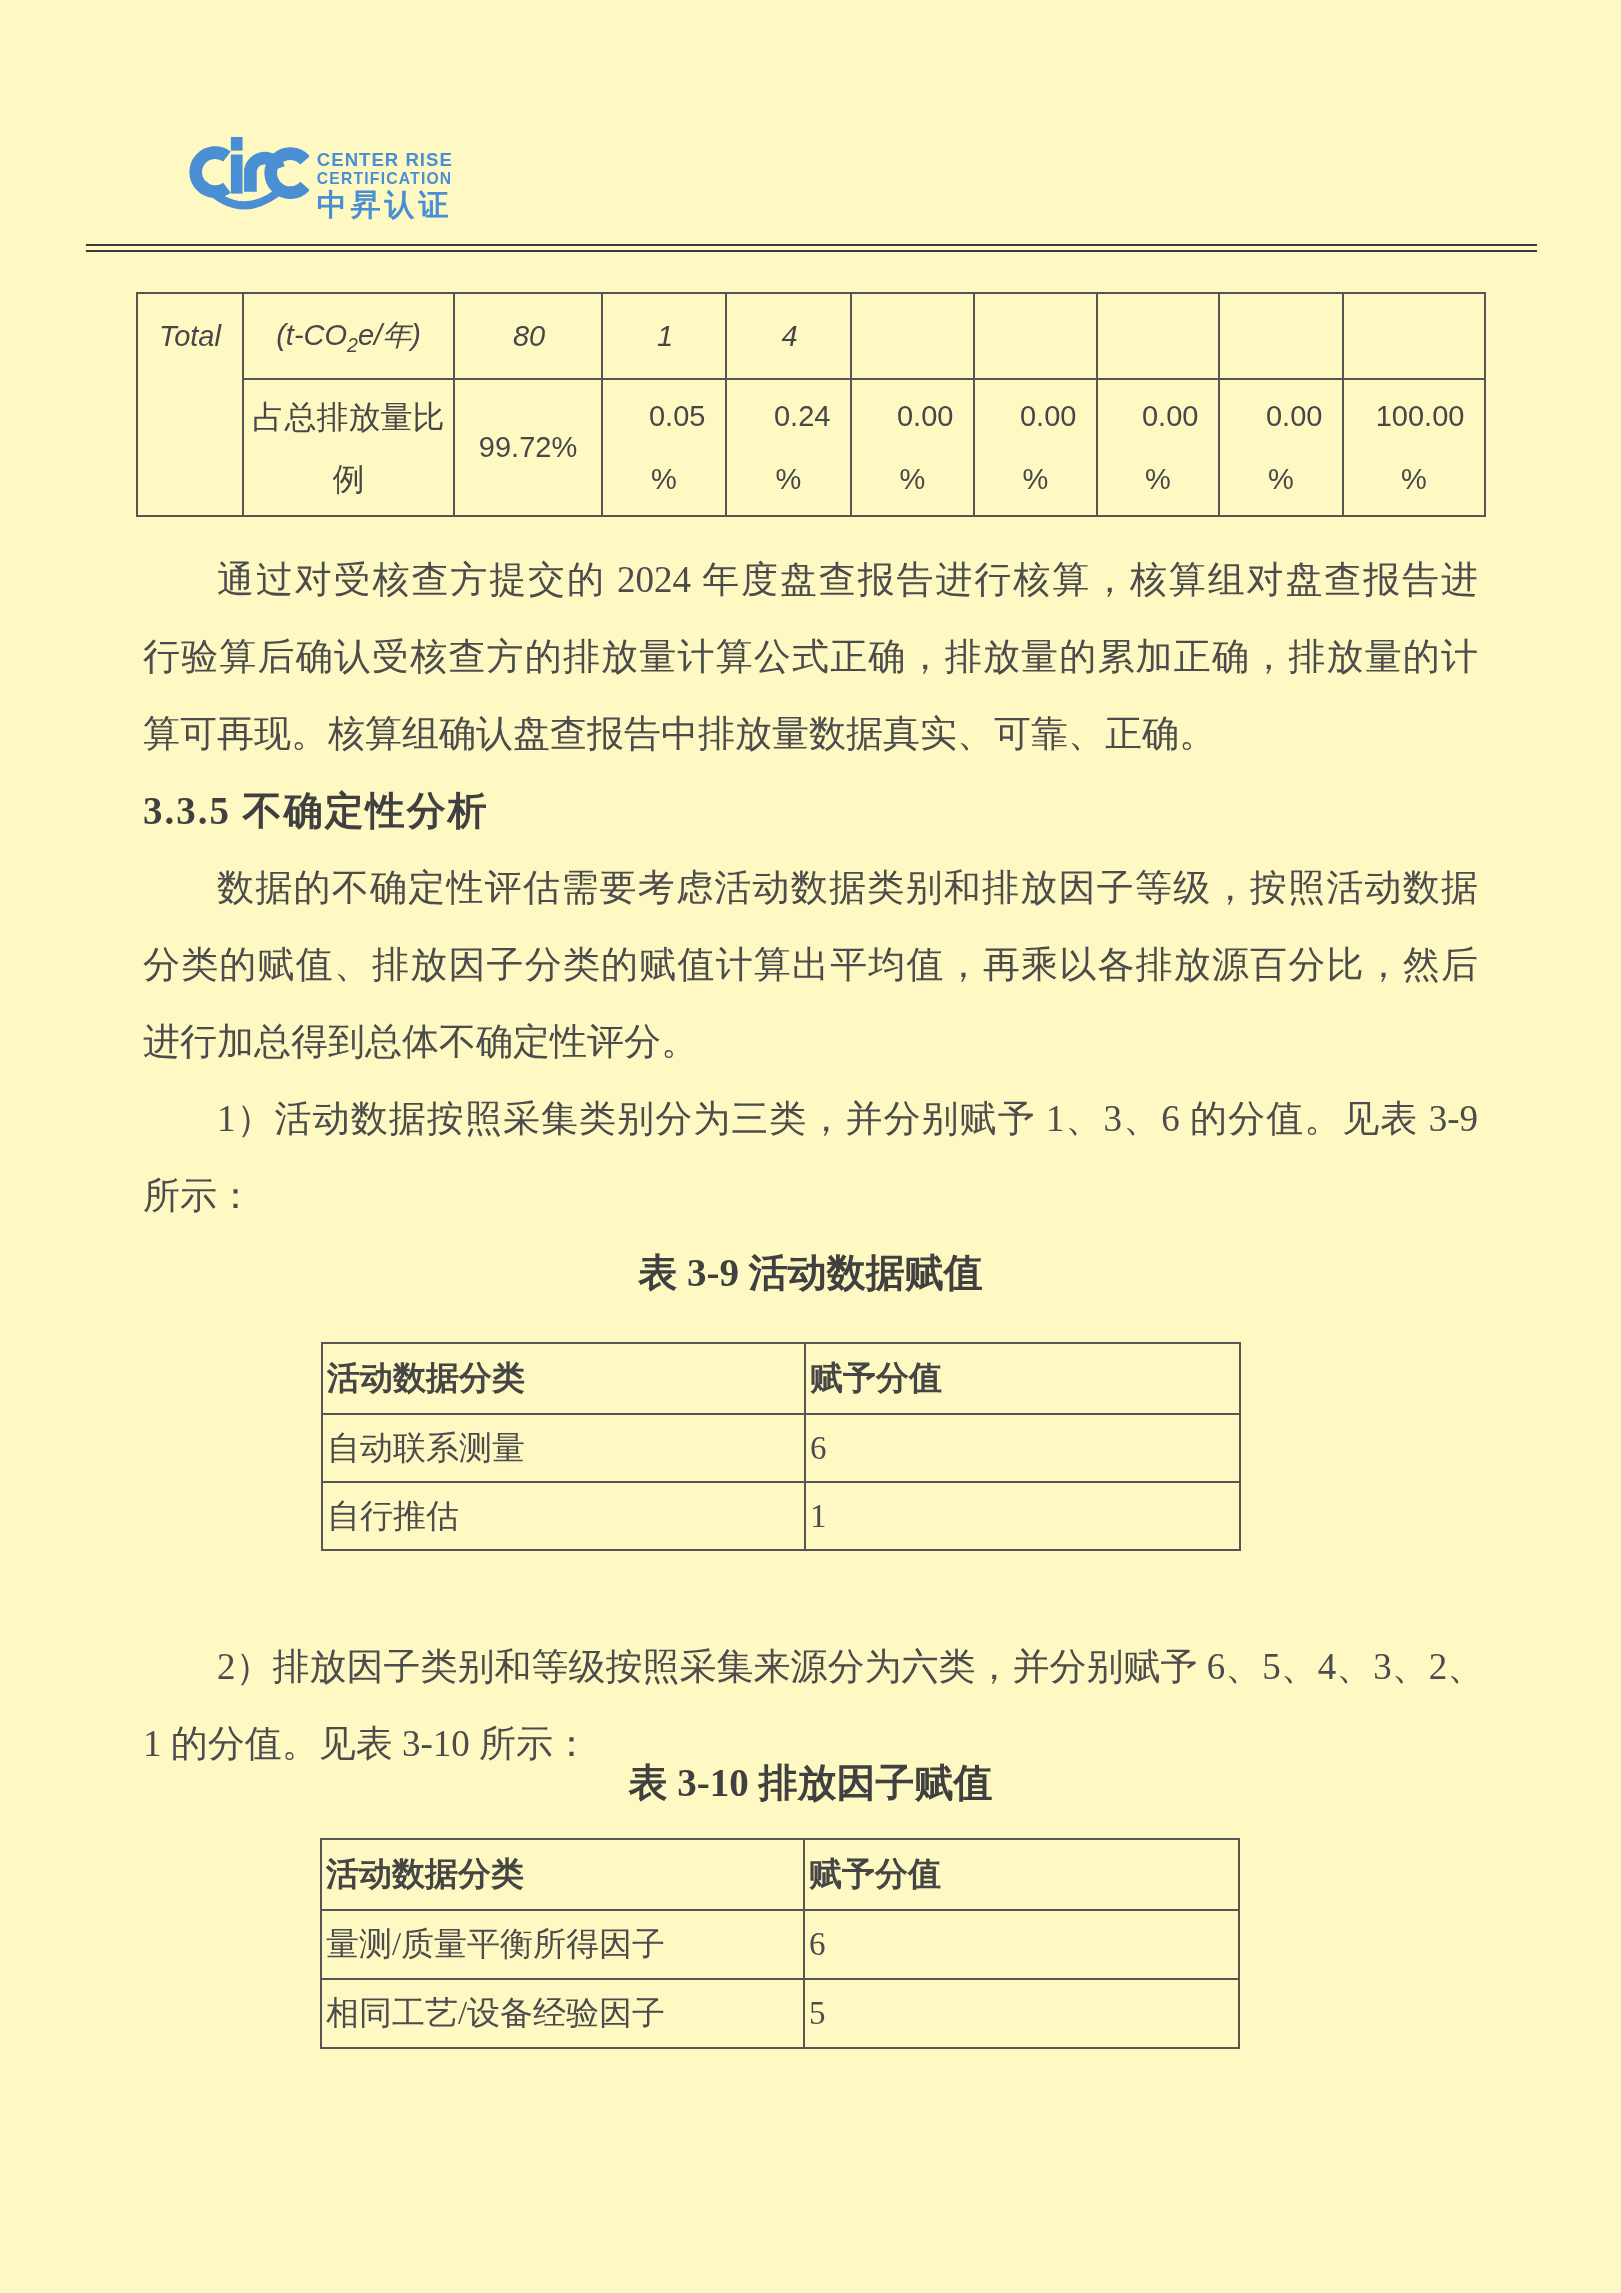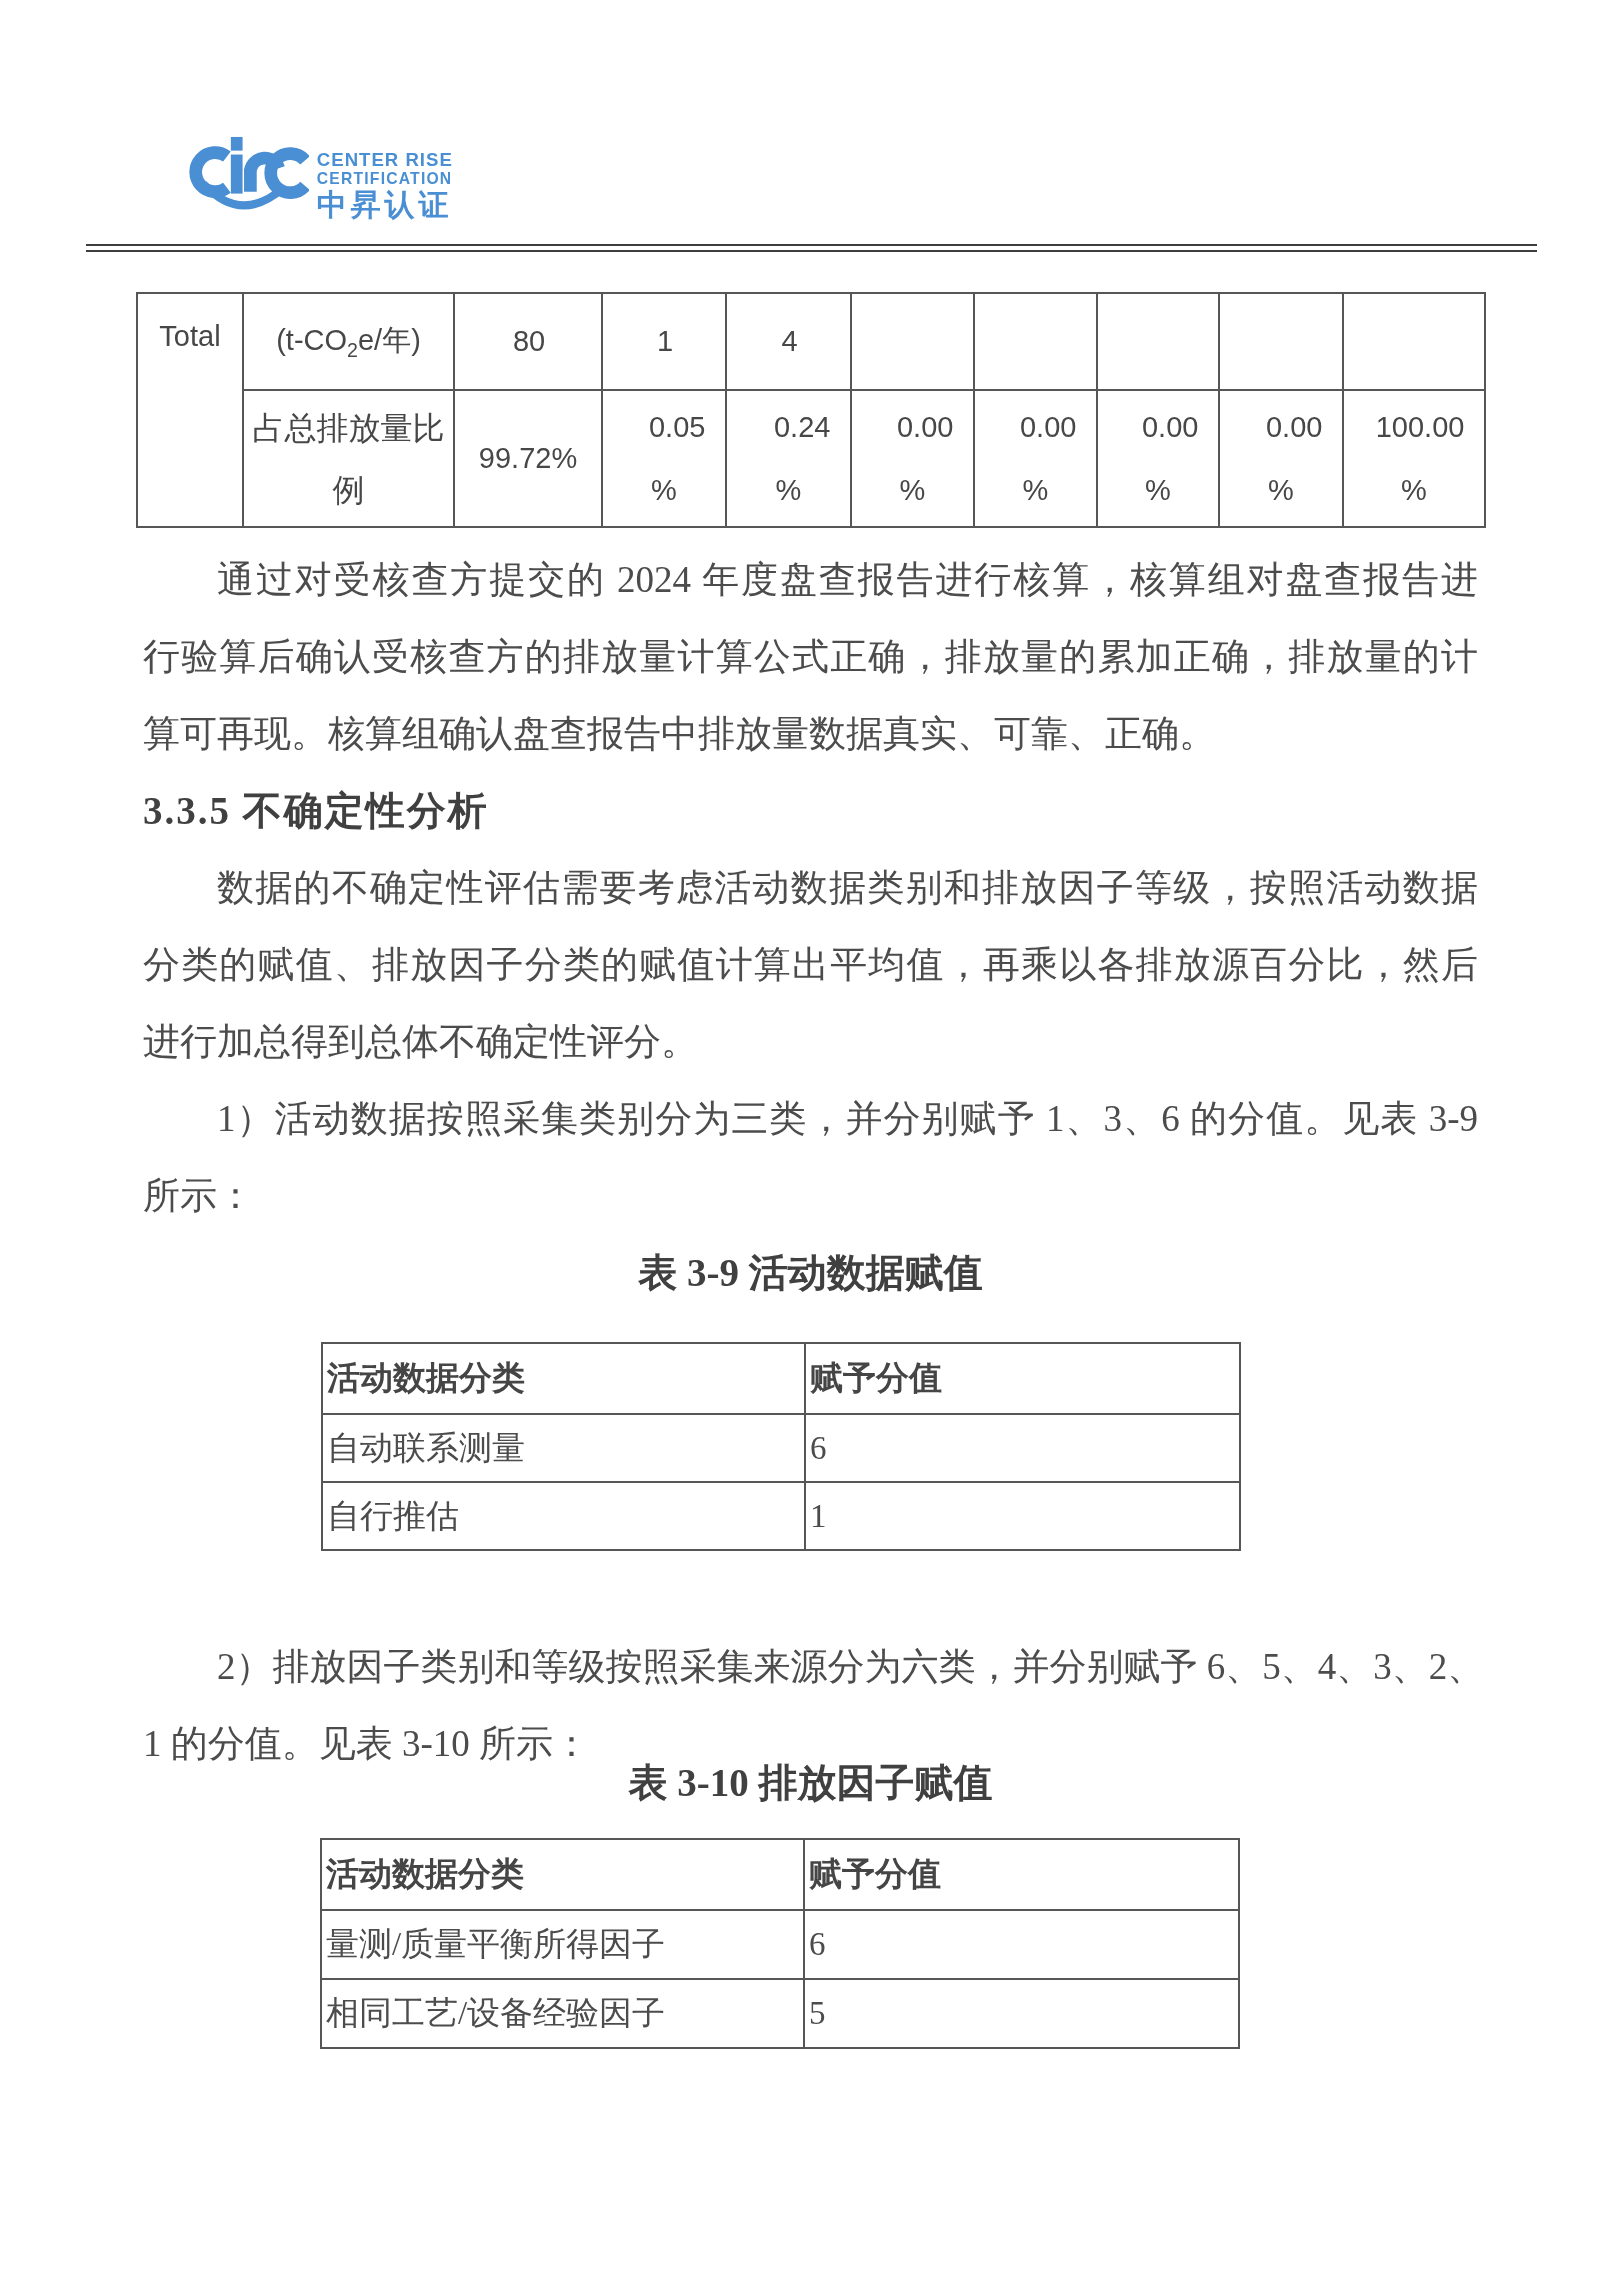--- a/index.html
+++ b/index.html
@@ -1,37 +1,37 @@
 <!DOCTYPE html>
 <html><head>
 <meta charset="utf-8">
 <style>
   html,body{margin:0;padding:0;background:#e8e8e8;}
-  #page{position:relative;width:1621px;height:2294px;background:#ffffff;overflow:hidden;
+  #page{position:relative;width:1621px;height:2294px;background:#fef9c3;overflow:hidden;
         font-family:"Liberation Serif","DejaVu Serif",serif;color:#4a4a4a;}
 
   
   .logo{position:absolute;left:182px;top:135px;display:flex;align-items:flex-start;}
   .logo-mark{width:127px;height:84px;}
   .logo-text{margin-left:7.8px;color:#4a8fd3;line-height:1;
              font-family:"Liberation Sans","DejaVu Sans",sans-serif;}
   .logo-en1{font-size:18.6px;font-weight:bold;letter-spacing:1px;margin-top:15.7px;}
   .logo-en2{font-size:15.7px;font-weight:bold;letter-spacing:1.2px;margin-top:2px;}
   .logo-cn{font-size:30px;font-weight:bold;letter-spacing:3.9px;margin-top:2.9px;}
 
   
   .header-rule{position:absolute;left:86px;top:244px;width:1451px;height:3.9px;
                border-top:2px solid #3d3d3d;border-bottom:2px solid #3d3d3d;}
 
   
   .sumtable{position:absolute;left:136px;top:292px;border-collapse:collapse;table-layout:fixed;
             width:1350px;font-family:"Liberation Sans","DejaVu Sans",sans-serif;color:#474747;}
   .sumtable td{border:2px solid #565656;text-align:center;vertical-align:middle;
                padding:0 5.9px;overflow:hidden;}
-  .sumtable tr.r1{height:97px;}
+  .sumtable tr.r1{height:86px;font-style:italic;}
   .sumtable tr.r2{height:137px;}
   .sumtable td.total-cell{vertical-align:top;padding-top:25.5px;font-size:29px;}
   .sumtable .num1{font-size:29px;padding-left:8px;}
   .sumtable .unit-cell{font-size:29px;}
   .sumtable .unit-cell sub{font-size:19.6px;}
   .row2-label{font-size:32px;line-height:62px;}
   .pct-total{font-size:29px;}
   .pct-cell .pv{display:block;text-align:right;padding-right:13.7px;font-size:29px;line-height:63px;}
   .pct-cell .pu{display:block;text-align:center;font-size:29px;line-height:63px;}
 

